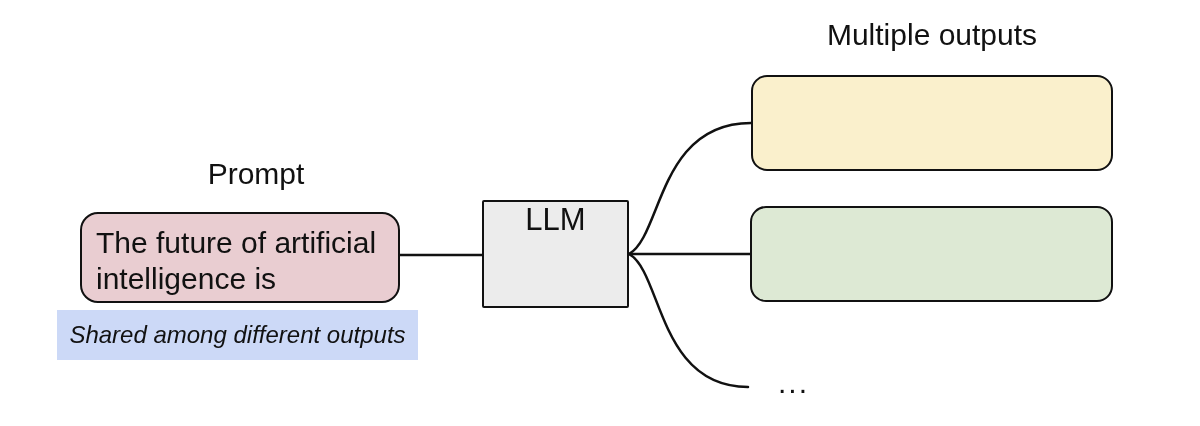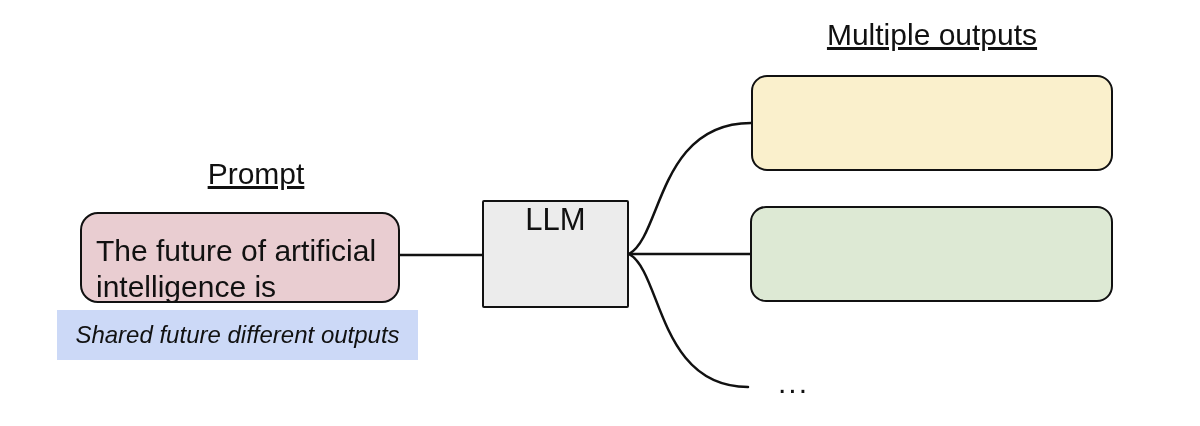--- a/index.html
+++ b/index.html
@@ -36,21 +36,21 @@
     border: 2.5px solid #111111;
     z-index: 2;
   }
   .prompt-box {
     left: 80px;
     top: 212px;
     width: 320px;
     height: 91px;
     background: #e9cdd1;
     border-radius: 18px;
-    padding: 19px 14px;
+    padding: 11px 14px;
     font-size: 30px;
     line-height: 36px;
     color: #111111;
   }
   .llm-box {
     left: 482px;
     top: 200px;
     width: 147px;
     height: 108px;
     background: #ececec;
@@ -75,21 +75,20 @@
     background: #dde9d4;
     border-radius: 16px;
   }
   .diagram-label {
     position: absolute;
     z-index: 2;
     font-size: 30px;
     text-align: center;
     white-space: nowrap;
     color: #111111;
-    text-decoration: underline;
   }
   .prompt-title {
     left: 96px;
     top: 157px;
     width: 320px;
   }
   .outputs-title {
     left: 751px;
     top: 18px;
     width: 362px;
@@ -131,21 +130,21 @@
     <path d="M 629 254 C 662 272, 658 387, 748 387"></path>
   </svg>
 
   <div class="diagram-label prompt-title">Prompt</div>
 
   <div class="box prompt-box">
     <span>The future of artificial intelligence is</span>
   </div>
 
   <div class="note-highlight">
-    <span>Shared future different outputs</span>
+    <span>Shared among different outputs</span>
   </div>
 
   <div class="box llm-box">
     <span>LLM</span>
   </div>
 
   <div class="diagram-label outputs-title">Multiple outputs</div>
 
   <div class="box output-box-1"></div>
 

